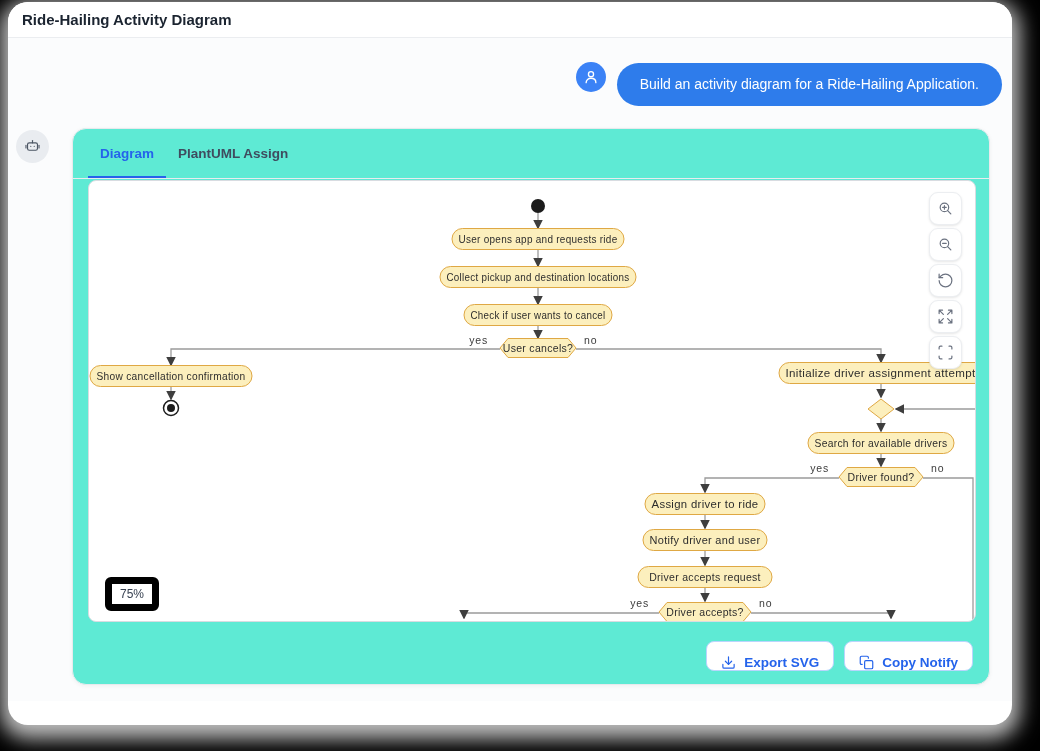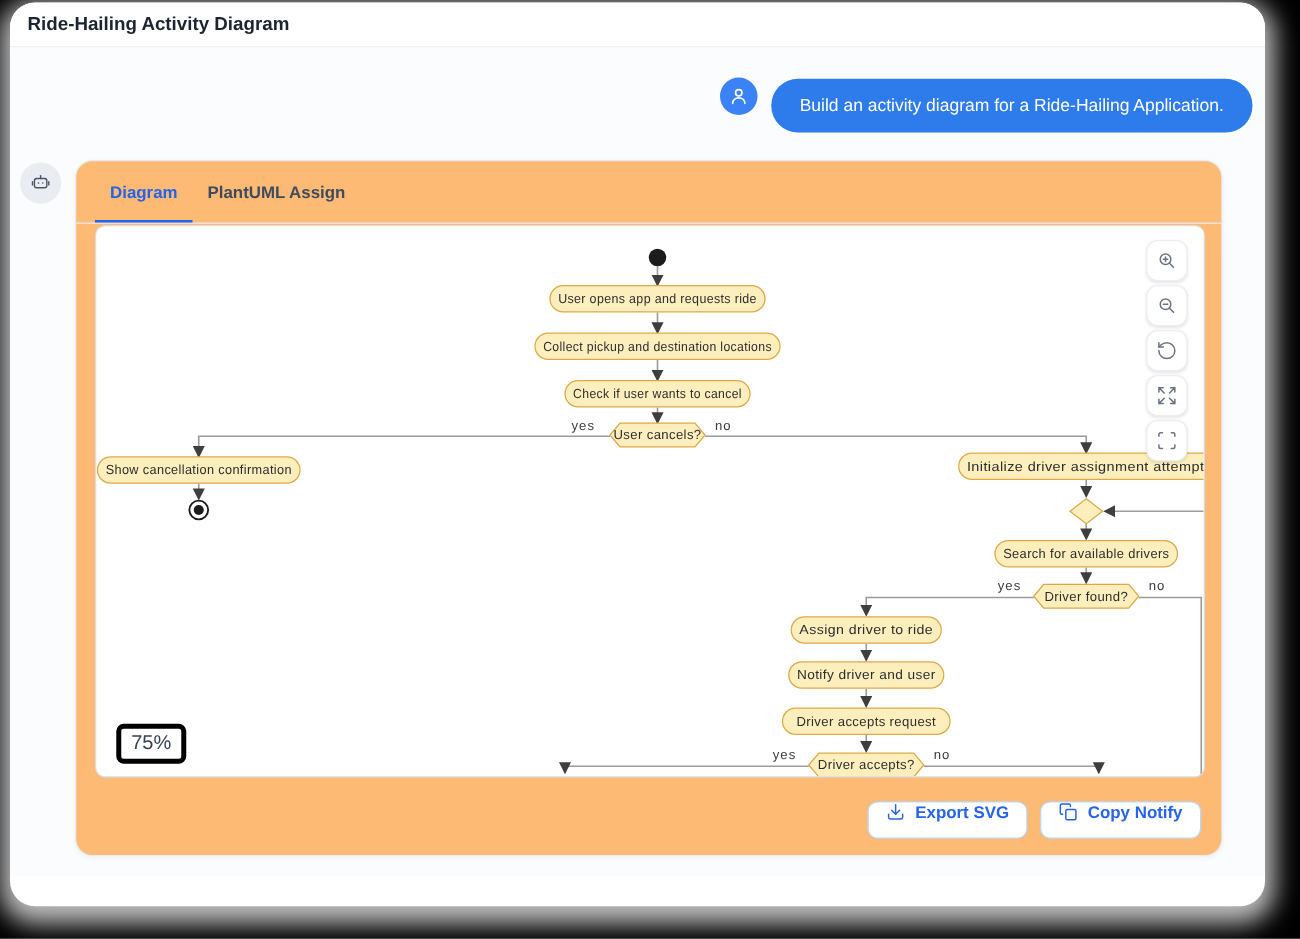--- a/index.html
+++ b/index.html
@@ -29,22 +29,22 @@
     background:#2e7ceb;color:#fff;font-size:14px;height:43px;line-height:43px;
     padding:0 23px;border-radius:22px;white-space:nowrap;margin-top:1px;
   }
 
   .bot-avatar{
     position:absolute;left:8px;top:92px;width:33px;height:33px;border-radius:50%;
     background:#e9ecf0;display:flex;align-items:center;justify-content:center;
   }
 
   .card{
-    position:absolute;left:52px;top:90px;width:918px;height:557px;
-    background:#fdba74;border:1px solid #e8eaed;border-radius:14px;
+    position:absolute;left:64px;top:90px;width:918px;height:557px;
+    background:#5eead4;border:1px solid #e8eaed;border-radius:14px;
     box-shadow:0 1px 4px rgba(16,24,40,.05);box-sizing:border-box;
   }
   .tabs{display:flex;align-items:stretch;height:49px;padding:0 15px;border-bottom:1px solid #e9ecef;}
   .tab{
     display:flex;align-items:center;padding:0 12px;font-size:13.5px;font-weight:600;
     color:#3f4c5f;cursor:pointer;
   }
   .tab.active{color:#2563eb;box-shadow:inset 0 -2px 0 #2563eb;}
 
   .canvas{
@@ -56,26 +56,26 @@
   .zoom-controls{position:absolute;top:11px;right:13px;display:flex;flex-direction:column;gap:3px;}
   .zctl{
     width:33px;height:33px;border-radius:9px;border:1px solid #eceef1;background:#fff;
     box-shadow:0 1px 2.5px rgba(0,0,0,.10);display:flex;align-items:center;justify-content:center;
     padding:0;cursor:pointer;
   }
   .zctl svg{stroke:#6b7280;fill:none;stroke-width:1.7;stroke-linecap:round;stroke-linejoin:round;}
 
   .zoom-badge{
     position:absolute;left:16px;bottom:10px;padding:3px 8px;background:#fff;
-    border:4px solid #000000;border-radius:6px;font-size:16px;color:#374151;
+    border:7px solid #000000;border-radius:6px;font-size:12px;color:#374151;
   }
 
   .card-footer{position:absolute;right:16px;bottom:13px;display:flex;gap:10px;}
   .fbtn{
-    height:30px;display:flex;align-items:flex-start;gap:8px;padding:0 14px;background:#fff;
+    height:30px;display:flex;align-items:flex-end;gap:8px;padding:0 14px;background:#fff;
     border:1px solid #b9d5fd;border-radius:8px;color:#2463eb;font-size:13.5px;font-weight:600;
     font-family:"Liberation Sans",sans-serif;cursor:pointer;
   }
   .fbtn svg{stroke:#2463eb;fill:none;stroke-width:1.9;stroke-linecap:round;stroke-linejoin:round;}
 
   .diagram text{font-family:"Liberation Sans",sans-serif;}
 </style>
 </head>
 <body>
 

